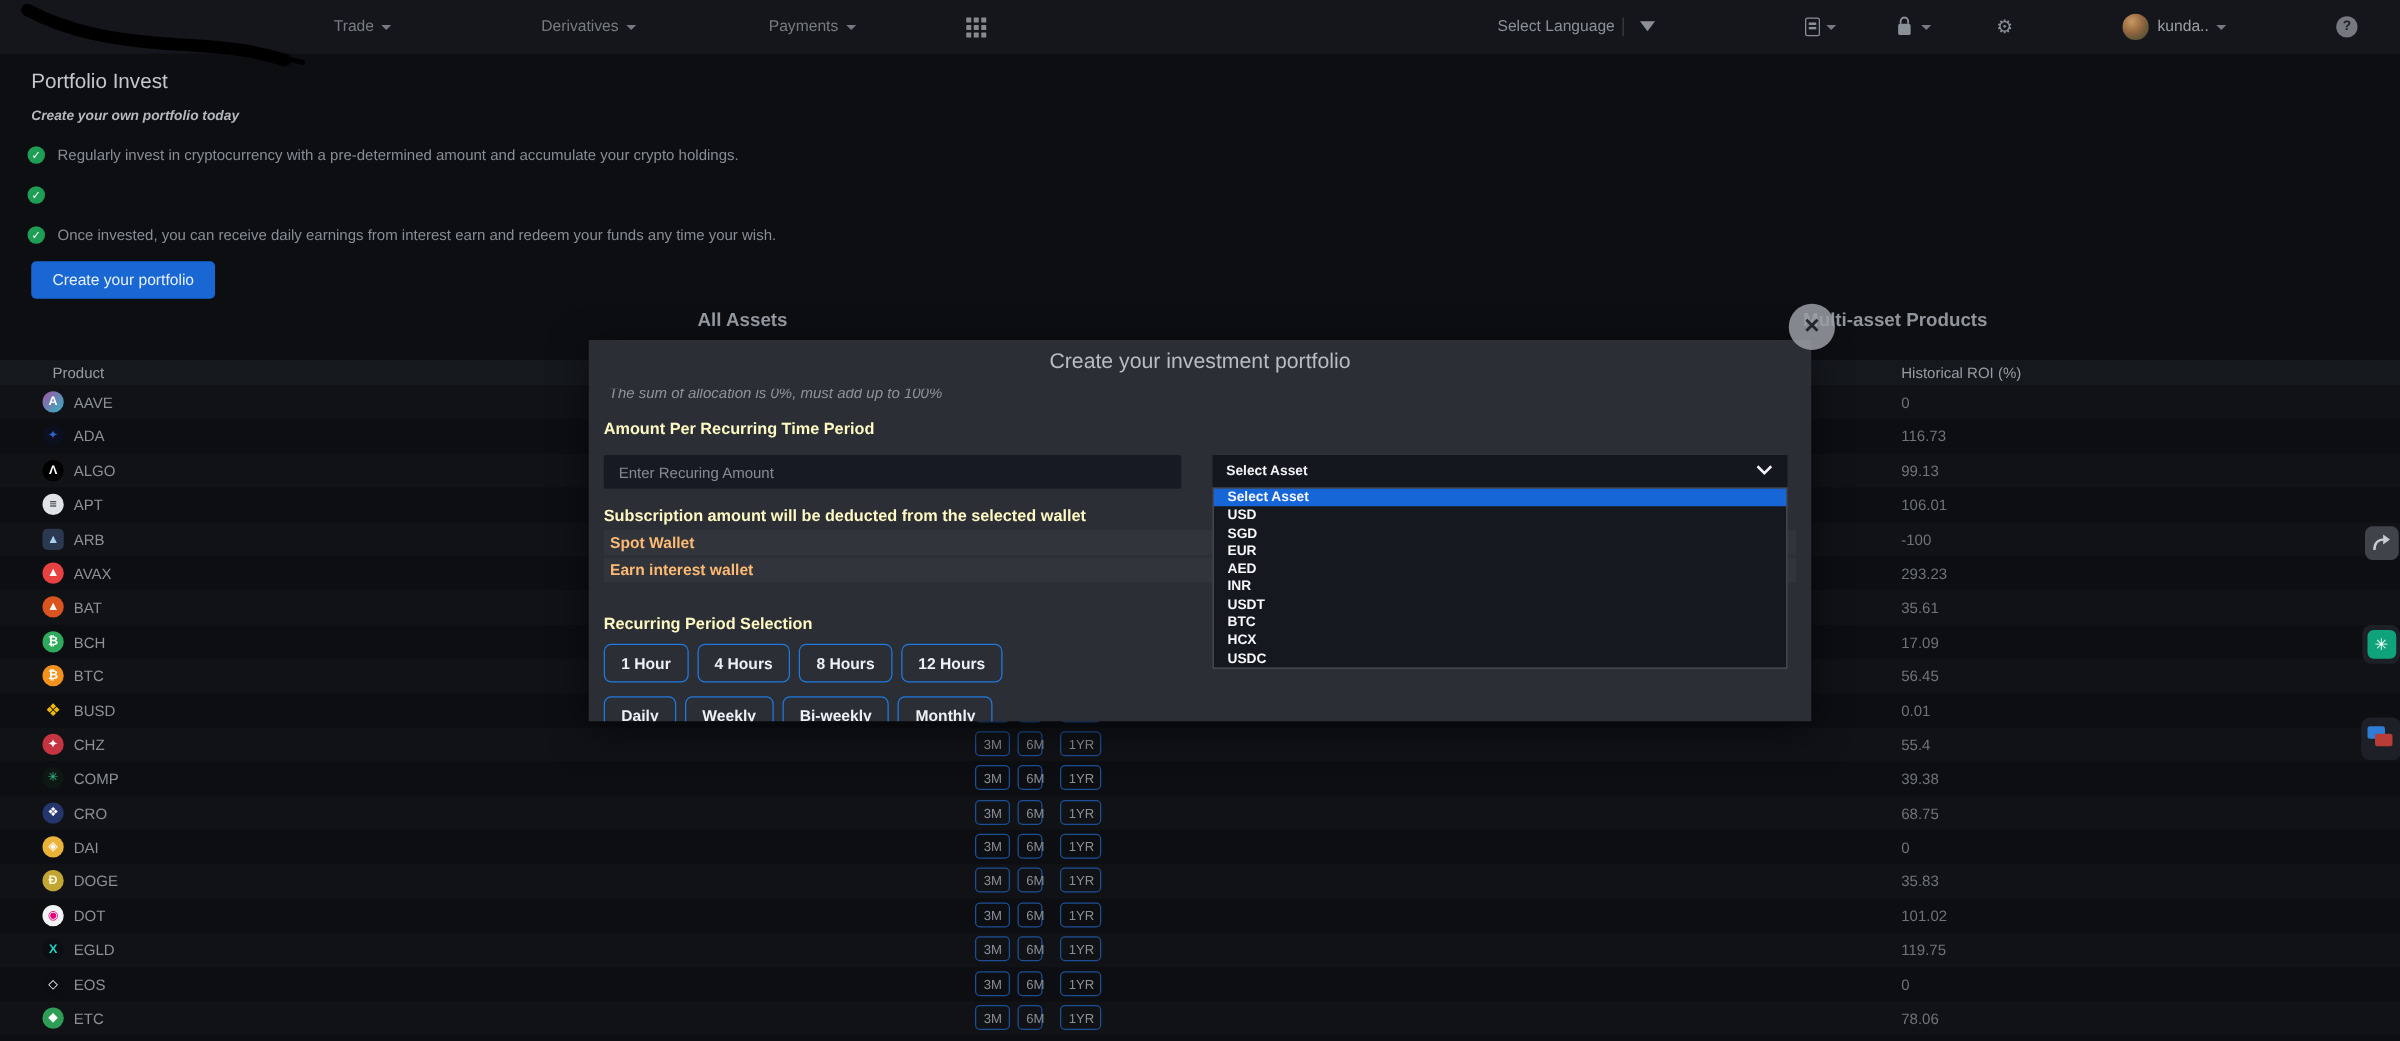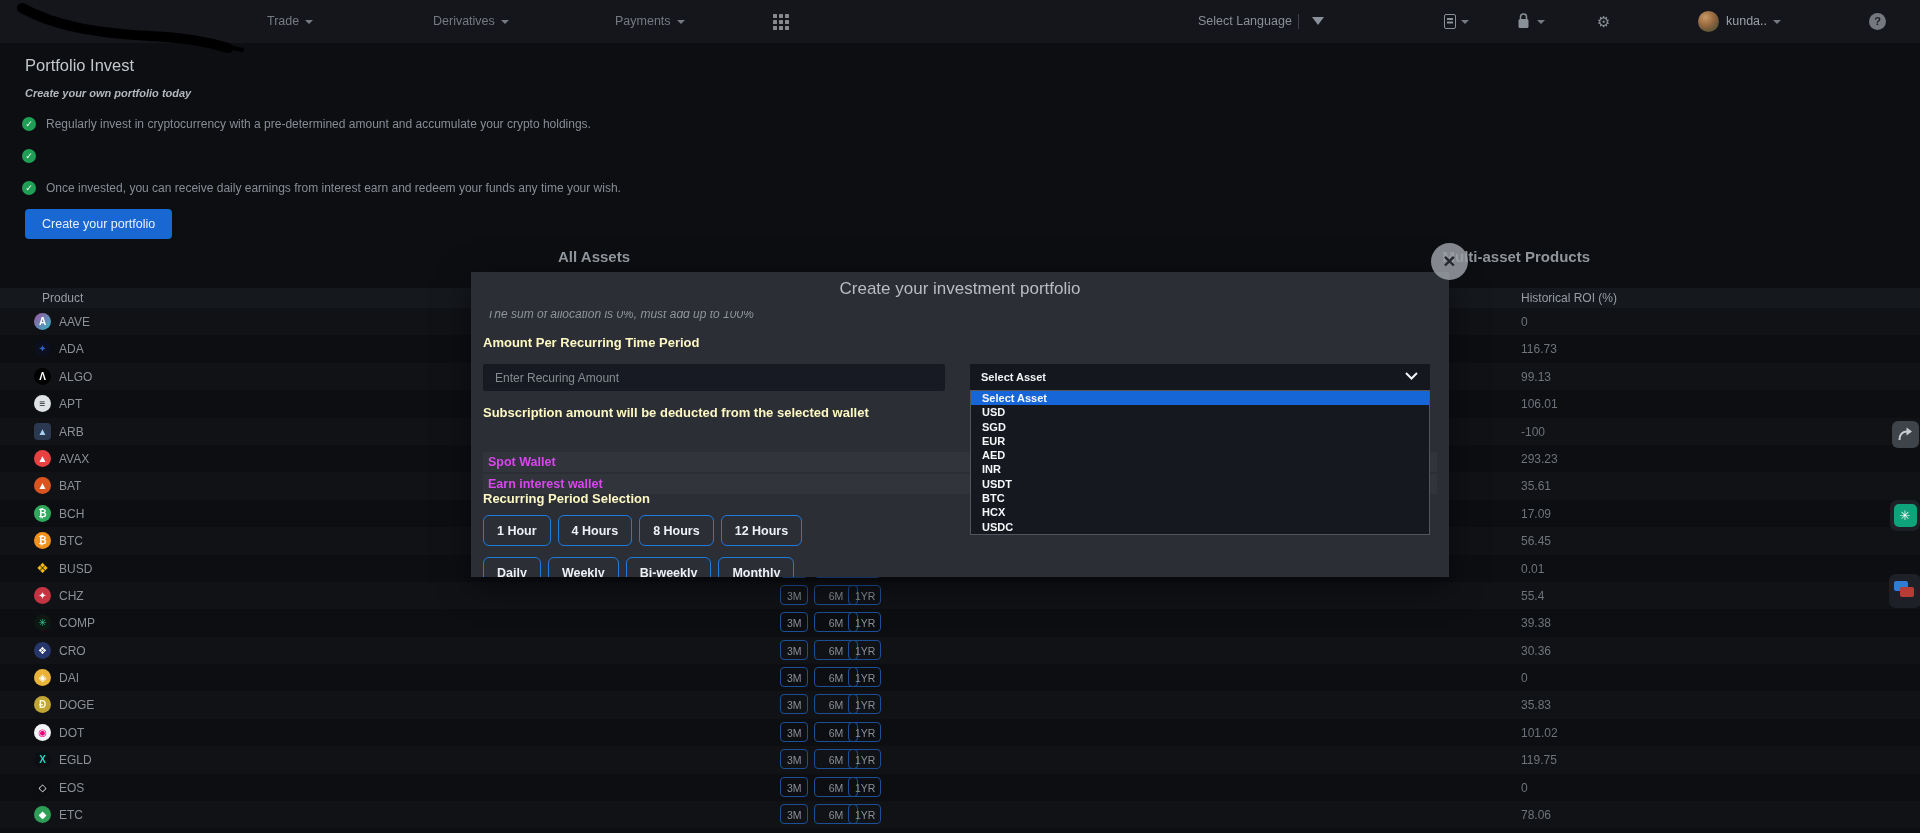--- a/index.html
+++ b/index.html
@@ -41,35 +41,35 @@
   
   .thead{position:absolute;left:0;top:288px;width:1920px;height:20px;background:#15181d;}
   .th{position:absolute;top:3px;font-size:12px;color:#989da3;}
   .rows{position:absolute;left:0;top:308px;width:1920px;}
   .row{position:relative;width:1920px;height:27.4px;}
   .row:nth-child(odd){background:rgba(255,255,255,0.018);}
   .coin-ic{position:absolute;left:34px;top:5px;width:17px;height:17px;border-radius:50%;font-size:10px;font-weight:bold;text-align:center;line-height:17px;overflow:hidden;}
   .coin-sym{position:absolute;left:59px;top:7px;font-size:12px;color:#8b9197;}
   .tbtn{position:absolute;top:3px;height:20px;box-sizing:border-box;border:1px solid #1d4f96;border-radius:4px;background:transparent;color:#8a9097;font-size:10.5px;font-family:inherit;text-align:center;line-height:18px;cursor:pointer;}
   .tbtn.b0{left:780px;width:28px;}
-  .tbtn.b1{left:814px;width:44px;}
+  .tbtn.b1{left:814px;width:20px;}
   .tbtn.b2{left:848px;width:33px;}
   .roi{position:absolute;left:1521px;top:7px;font-size:12px;color:#6e747b;}
 
   
   .modal{position:absolute;left:471px;top:272px;width:978px;height:305px;background:#2b2e35;z-index:10;overflow:hidden;box-shadow:0 8px 30px rgba(0,0,0,.55);}
   .m-title{position:absolute;left:0;top:7px;width:978px;text-align:center;font-size:17px;color:#b9bdc2;}
   .m-note-clip{position:absolute;left:16px;top:39px;height:11px;overflow:hidden;}
   .m-note{margin-top:-4px;font-size:12px;font-style:italic;color:#8f949b;white-space:nowrap;}
   .m-label{position:absolute;left:12px;font-size:13px;font-weight:bold;color:#fef9c3;}
   .m-input{position:absolute;left:12px;top:92px;width:450px;height:27px;background:#171a22;border:none;border-radius:2px;color:#cfd3d8;font-size:12px;font-family:inherit;padding:0 0 0 12px;outline:none;}
   .m-input::placeholder{color:#868b92;}
   .m-select{position:absolute;left:499px;top:92px;width:460px;height:26px;background:#14171d;box-sizing:border-box;padding-left:11px;color:#f2f4f6;font-size:11px;font-weight:bold;line-height:26px;cursor:pointer;}
   .m-select svg{position:absolute;right:12px;top:8px;}
-  .w-row{position:absolute;left:12px;width:954px;height:20px;background:#31343b;line-height:20px;padding-left:5px;box-sizing:border-box;font-size:12.5px;font-weight:bold;color:#d946ef;cursor:pointer;margin-top:28px;}
+  .w-row{position:absolute;left:12px;width:954px;height:20px;background:#31343b;line-height:20px;padding-left:5px;box-sizing:border-box;font-size:12.5px;font-weight:bold;color:#fdba74;cursor:pointer;}
   .p-row{position:absolute;left:12px;display:flex;gap:7px;}
   .pbtn{height:31px;box-sizing:border-box;border:1.5px solid #1f7ae0;border-radius:6px;background:transparent;color:#eef1f4;font-size:12.5px;font-weight:bold;font-family:inherit;padding:0 13px;cursor:pointer;}
 
   
   .dd{position:absolute;left:970px;top:390px;width:460px;background:#15181e;border:1px solid #52565c;box-sizing:border-box;z-index:12;}
   .opt{height:14.3px;line-height:14.3px;padding-left:11px;font-size:11px;font-weight:bold;color:#f5f7f9;cursor:pointer;white-space:nowrap;}
   .opt.selected{background:#1766d8;}
 
   
   .m-close{position:absolute;left:1431px;top:243px;width:37px;height:37px;border-radius:50%;background:rgba(154,158,164,0.85);z-index:11;color:#23262b;font-size:21px;font-weight:bold;text-align:center;line-height:35px;cursor:pointer;}
@@ -264,21 +264,21 @@
       <button class="tbtn b2">1YR</button>
       <span class="roi">39.38</span>
     </div>
 
     <div class="row">
       <span class="coin-ic" style="background: rgb(36, 54, 107); color: rgb(255, 255, 255);">❖</span>
       <span class="coin-sym">CRO</span>
       <button class="tbtn b0">3M</button>
       <button class="tbtn b1">6M</button>
       <button class="tbtn b2">1YR</button>
-      <span class="roi">30.36</span>
+      <span class="roi">68.75</span>
     </div>
 
     <div class="row">
       <span class="coin-ic" style="background: rgb(233, 179, 58); color: rgb(255, 255, 255);">◈</span>
       <span class="coin-sym">DAI</span>
       <button class="tbtn b0">3M</button>
       <button class="tbtn b1">6M</button>
       <button class="tbtn b2">1YR</button>
       <span class="roi">0</span>
     </div>

